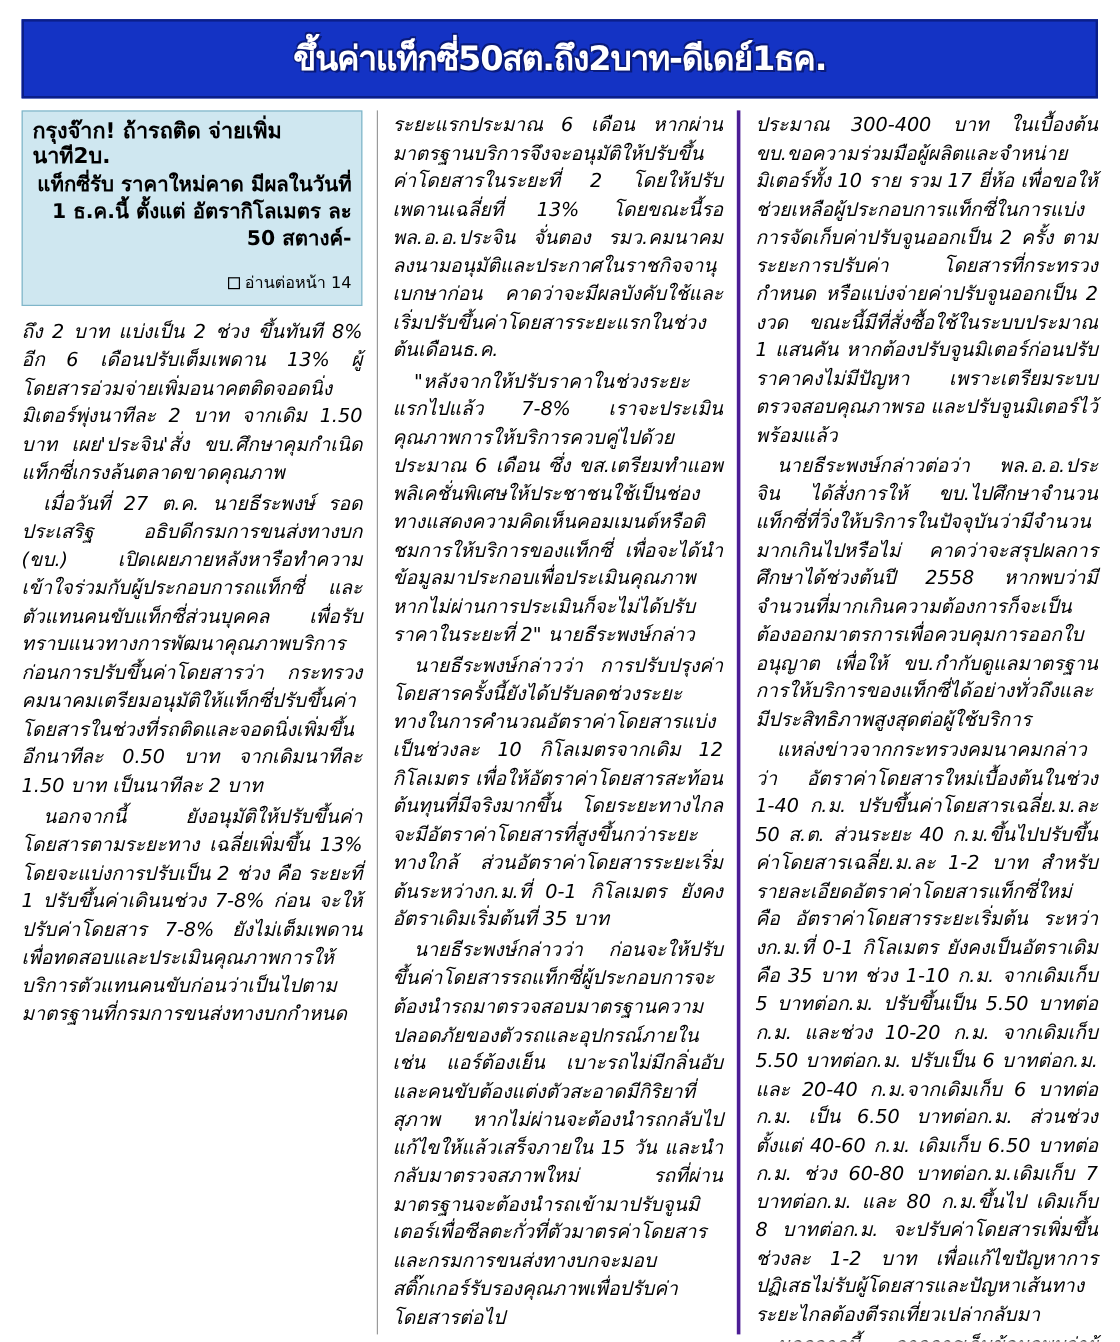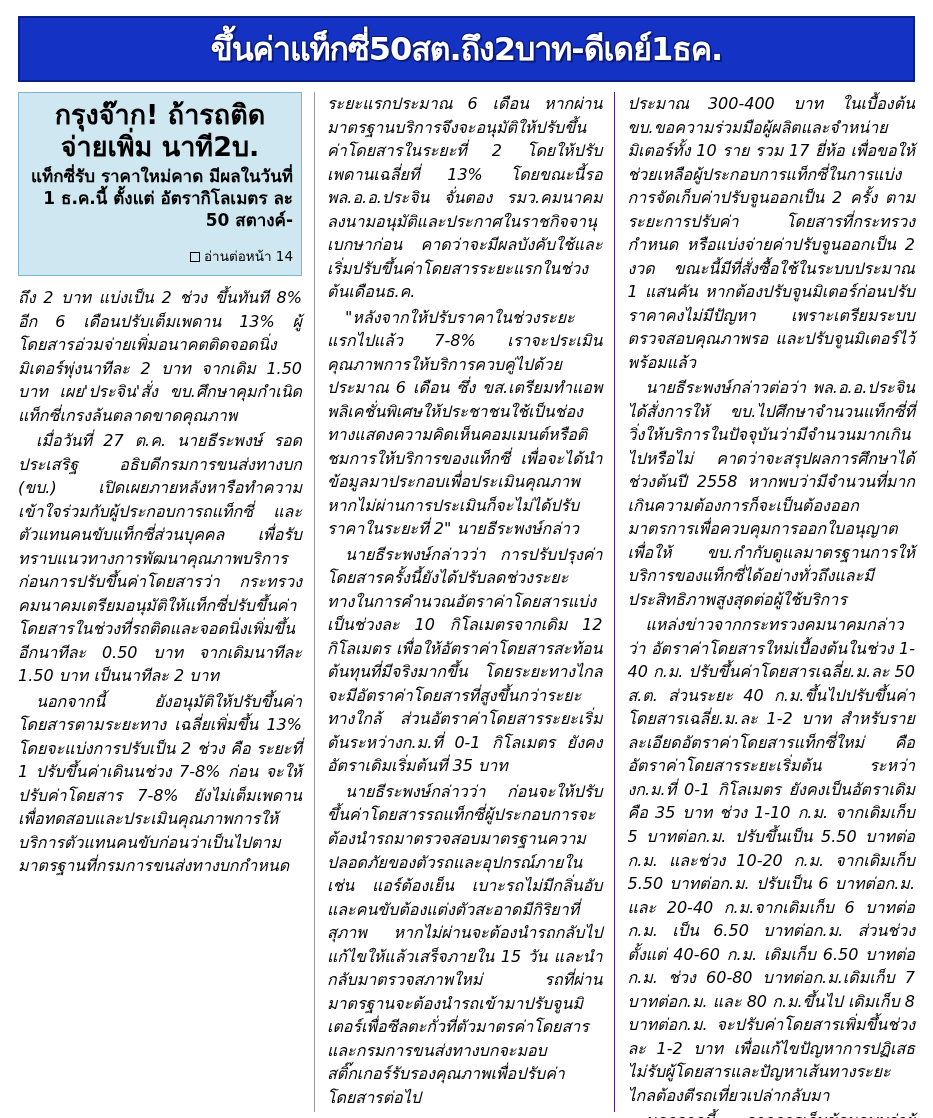--- a/index.html
+++ b/index.html
@@ -29,21 +29,21 @@
     background: #1433c4;
     border: 2px solid #0b1f8a;
     margin: 6px 4px 10px 4px;
     display: flex;
     align-items: center;
     justify-content: center;
     overflow: hidden;
   }
   .masthead-title {
     color: #ffffff;
-    font-size: 32px;
+    font-size: 28px;
     font-weight: bold;
     letter-spacing: -1px;
     line-height: 1;
     white-space: nowrap;
     text-shadow:
       2px 2px 0 #0a1b7a,
       -1px -1px 0 #0a1b7a,
       1px -1px 0 #0a1b7a,
       -1px 1px 0 #0a1b7a;
     font-family: "DejaVu Sans", "Liberation Sans", sans-serif;
@@ -55,36 +55,35 @@
     height: 1020px;
     padding: 0 4px;
     box-sizing: border-box;
   }
   .col {
     position: relative;
     box-sizing: border-box;
   }
   .col-1 { width: 33%; padding-right: 12px; }
   .col-2 { width: 33.5%; padding: 0 12px; border-left: 1px solid #9a9a9a; }
-  .col-3 { width: 33.5%; padding-left: 12px; border-left: 1px solid #4c1d95; }
+  .col-3 { width: 33.5%; padding-left: 12px; border-left: 3px solid #4c1d95; }
 
   
   .lead-box {
     background: #cfe7f0;
     border: 1px solid #7fb6c9;
     padding: 6px 8px 8px 8px;
     margin-bottom: 10px;
   }
   .lead-head {
-    font-size: 27px;
+    font-size: 18px;
     font-weight: bold;
     line-height: 1.18;
     margin-bottom: 2px;
     color: #000;
-    text-align: center;
   }
   .lead-sub {
     font-size: 17px;
     font-weight: bold;
     line-height: 1.3;
     text-align: right;
     color: #000000;
   }
   .lead-cont {
     font-size: 13.5px;

